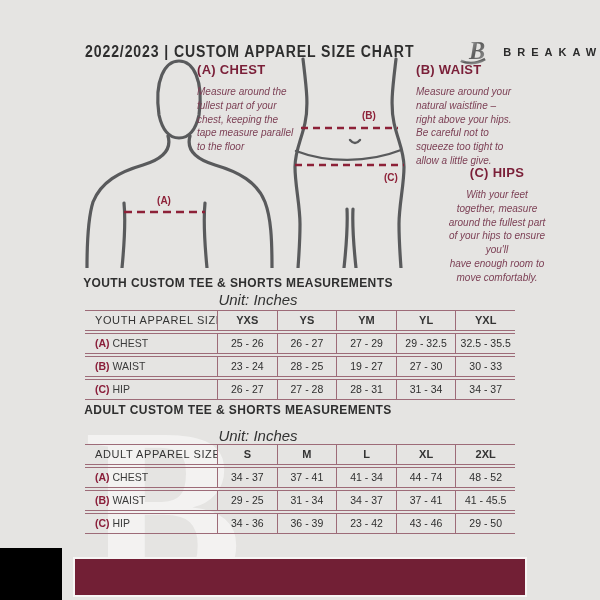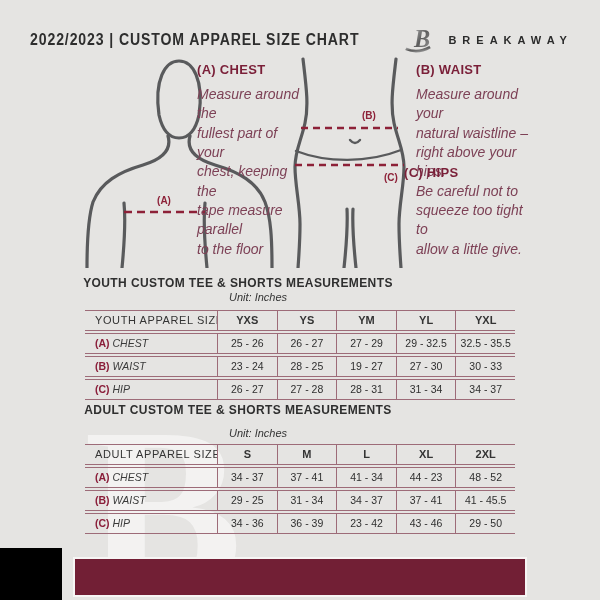--- a/index.html
+++ b/index.html
@@ -11,51 +11,51 @@
     --ink:#2e2e2e;
     --stroke:#595a5c;
     --bg:#e5e4e2;
   }
   *{margin:0;padding:0;box-sizing:border-box;}
   html,body{width:600px;height:600px;}
   body{font-family:"Liberation Sans",sans-serif;background:#fff;}
   .page{position:relative;width:600px;height:600px;background:var(--bg);overflow:hidden;}
 
   
-  .header{position:absolute;left:85px;right:82px;top:24px;height:32px;display:flex;justify-content:center;align-items:center;}
+  .header{position:absolute;left:85px;right:82px;top:36px;height:32px;display:flex;justify-content:flex-start;align-items:center;}
   .doc-title{font-size:16px;font-weight:700;color:var(--ink);letter-spacing:1px;transform:scaleX(.88);transform-origin:left center;white-space:nowrap;}
   .brand{display:flex;align-items:center;gap:8px;}
   .brand-name{font-size:11px;font-weight:700;letter-spacing:6px;color:#2b2b2b;}
 
   
   .watermark{position:absolute;left:84px;top:392px;font-family:"Liberation Serif",serif;font-weight:700;font-size:238px;line-height:1;color:#ffffff;opacity:.55;z-index:0;pointer-events:none;}
 
   
   .fig{position:absolute;z-index:1;}
   .guide{position:absolute;z-index:2;}
   .guide-head{font-size:13px;font-weight:800;color:var(--maroon-text);letter-spacing:.3px;margin-bottom:8px;}
-  .guide-body{font-size:14px;font-style:italic;color:var(--plum);line-height:1.38;white-space:pre-line;}
+  .guide-body{font-size:10px;font-style:italic;color:var(--plum);line-height:1.38;white-space:pre-line;}
   #chest-guide{left:197px;top:62px;width:110px;}
   #waist-guide{left:416px;top:62px;width:114px;}
-  #hips-guide{left:404px;top:165px;width:114px;}
+  #hips-guide{left:440px;top:165px;width:114px;text-align:center;}
 
   
   .section-title{position:absolute;left:0;width:476px;text-align:center;font-size:12px;font-weight:700;letter-spacing:.4px;color:#2f2f2f;z-index:2;}
-  .section-unit{position:absolute;left:0;width:516px;text-align:center;font-size:11px;font-style:italic;color:#333;z-index:2;}
+  .section-unit{position:absolute;left:0;width:516px;text-align:center;font-size:15px;font-style:italic;color:#333;z-index:2;}
 
   
   .size-table{position:absolute;left:85px;width:430px;z-index:2;}
   .trow{display:grid;grid-template-columns:132px repeat(5,1fr);border-top:1px solid var(--maroon-line);border-bottom:1px solid var(--maroon-line);margin-bottom:2px;}
   .tcell{height:19px;line-height:19px;font-size:10.5px;color:#2f2f2f;overflow:hidden;white-space:nowrap;}
   .tlabel{text-align:left;padding-left:10px;}
   .tval{text-align:center;border-left:1px solid var(--maroon-line);}
   .thead .tcell{font-weight:700;font-size:11px;color:#343434;}
   .thead .tlabel{font-weight:400;letter-spacing:.6px;}
   .prefix{color:#8a1e3a;font-weight:700;}
-  .lab{color:#3a3a3a;font-style:italic;}
+  .lab{color:#3a3a3a;}
 
   
   .footer-bar{position:absolute;left:73px;top:557px;width:454px;height:40px;background:var(--maroon);border:2px solid #f6f5f4;z-index:3;}
   .corner-black{position:absolute;left:0;top:548px;width:62px;height:52px;background:#000;z-index:4;}
 </style>
 </head>
 <body>
 
 <div class="page">
 
@@ -121,20 +121,27 @@
     <div class="guide-head">(B) WAIST</div>
     <div class="guide-body">Measure around your
 natural waistline –
 right above your hips.
 Be careful not to
 squeeze too tight to
 allow a little give.</div>
   </div>
   <div class="guide" id="hips-guide">
     <div class="guide-head">(C) HIPS</div>
+    <div class="guide-body">With your feet
+together, measure
+around the fullest part
+of your hips to ensure
+you'll
+have enough room to
+move comfortably.</div>
   </div>
 
   <div class="section-title" style="top:276px">YOUTH CUSTOM TEE &amp; SHORTS MEASUREMENTS</div>
   <div class="section-unit" style="top:291px">Unit: Inches</div>
   <div class="size-table" style="top:310px">
       <div class="trow thead">
         <div class="tcell tlabel">YOUTH APPAREL SIZE</div>
         <div class="tcell tval">YXS</div>
         <div class="tcell tval">YS</div>
         <div class="tcell tval">YM</div>
@@ -176,21 +183,21 @@
         <div class="tcell tval">M</div>
         <div class="tcell tval">L</div>
         <div class="tcell tval">XL</div>
         <div class="tcell tval">2XL</div>
       </div>
       <div class="trow">
         <div class="tcell tlabel"><span class="prefix">(A)</span><span class="lab"> CHEST</span></div>
         <div class="tcell tval">34 - 37</div>
         <div class="tcell tval">37 - 41</div>
         <div class="tcell tval">41 - 34</div>
-        <div class="tcell tval">44 - 23</div>
+        <div class="tcell tval">44 - 74</div>
         <div class="tcell tval">48 - 52</div>
       </div>
       <div class="trow">
         <div class="tcell tlabel"><span class="prefix">(B)</span><span class="lab"> WAIST</span></div>
         <div class="tcell tval">29 - 25</div>
         <div class="tcell tval">31 - 34</div>
         <div class="tcell tval">34 - 37</div>
         <div class="tcell tval">37 - 41</div>
         <div class="tcell tval">41 - 45.5</div>
       </div>

